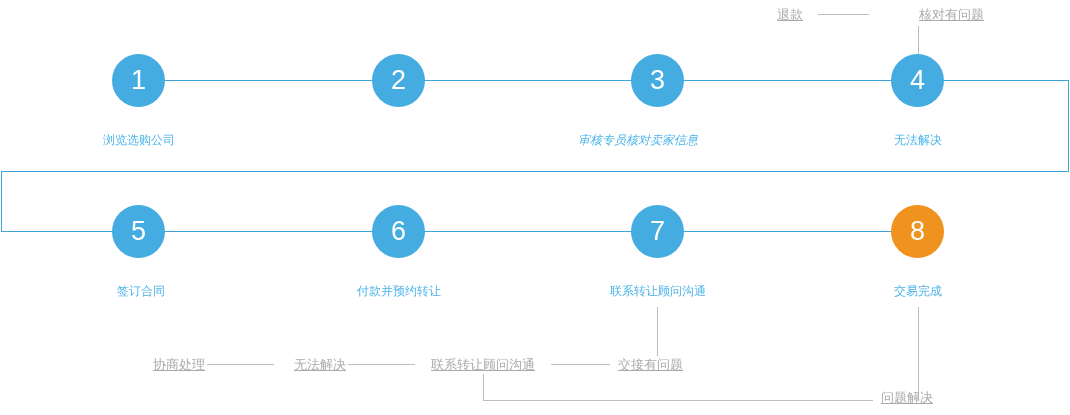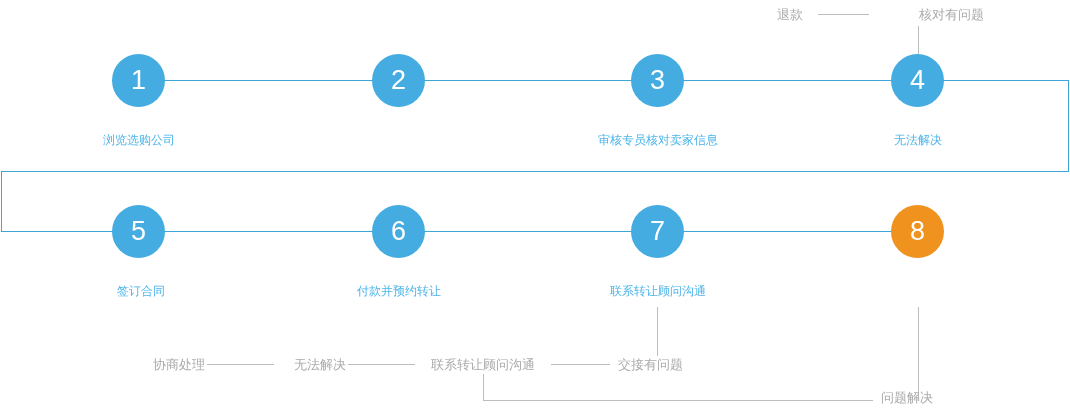--- a/index.html
+++ b/index.html
@@ -54,20 +54,21 @@
     font-family: "Liberation Sans", "DejaVu Sans", sans-serif;
   }
   .annot {
     position: absolute;
     font-size: 13px;
     color: #aaaaaa;
     white-space: nowrap;
     z-index: 3;
     line-height: 16px;
     font-family: "Liberation Sans", "DejaVu Sans", sans-serif;
+    text-decoration: underline;
   }
 </style>
 </head>
 <body>
 
 <div id="stage">
 
   <svg class="svg-layer" viewBox="0 0 1070 415" xmlns="http://www.w3.org/2000/svg">
     <g stroke="#3fa4d8" stroke-width="1.6" fill="none" shape-rendering="crispEdges">
 
@@ -103,26 +104,27 @@
   <div class="node" style="left:372px; top:54px;">2</div>
   <div class="node" style="left:631px; top:54px;">3</div>
   <div class="node" style="left:891px; top:54px;">4</div>
 
   <div class="node" style="left:112px; top:205px;">5</div>
   <div class="node" style="left:372px; top:205px;">6</div>
   <div class="node" style="left:631px; top:205px;">7</div>
   <div class="node done" style="left:891px; top:205px;">8</div>
 
   <div class="node-label" style="left:39px; top:130px; width:200px;">浏览选购公司</div>
-  <div class="node-label" style="left:558px; top:130px; width:200px;">审核专员核对卖家信息</div>
+  <div class="node-label" style="left:538px; top:130px; width:200px;font-style:italic;">审核专员核对卖家信息</div>
   <div class="node-label" style="left:818px; top:130px; width:200px;">无法解决</div>
 
   <div class="node-label" style="left:41px; top:281px; width:200px;">签订合同</div>
   <div class="node-label" style="left:299px; top:281px; width:200px;font-family:Liberation Serif, serif;">付款并预约转让</div>
   <div class="node-label" style="left:558px; top:281px; width:200px;">联系转让顾问沟通</div>
+  <div class="node-label" style="left:818px; top:281px; width:200px;">交易完成</div>
 
   <div class="annot" style="left:777px; top:7px;">退款</div>
   <div class="annot" style="left:874px; top:7px;margin-left:45px;">核对有问题</div>
 
   <div class="annot" style="left:153px; top:357px;">协商处理</div>
   <div class="annot" style="left:294px; top:357px;">无法解决</div>
   <div class="annot" style="left:431px; top:357px;">联系转让顾问沟通</div>
   <div class="annot" style="left:618px; top:357px;">交接有问题</div>
   <div class="annot" style="left:881px; top:370px;margin-top:20px;">问题解决</div>
 

